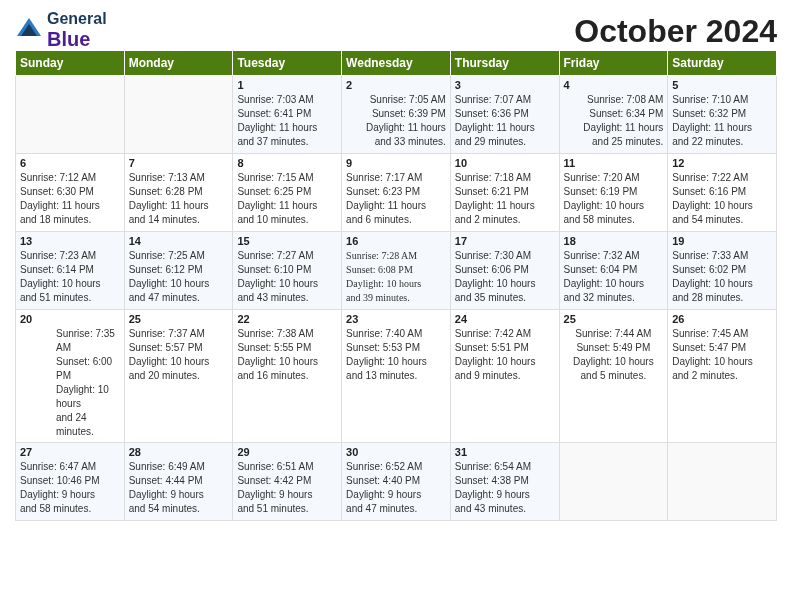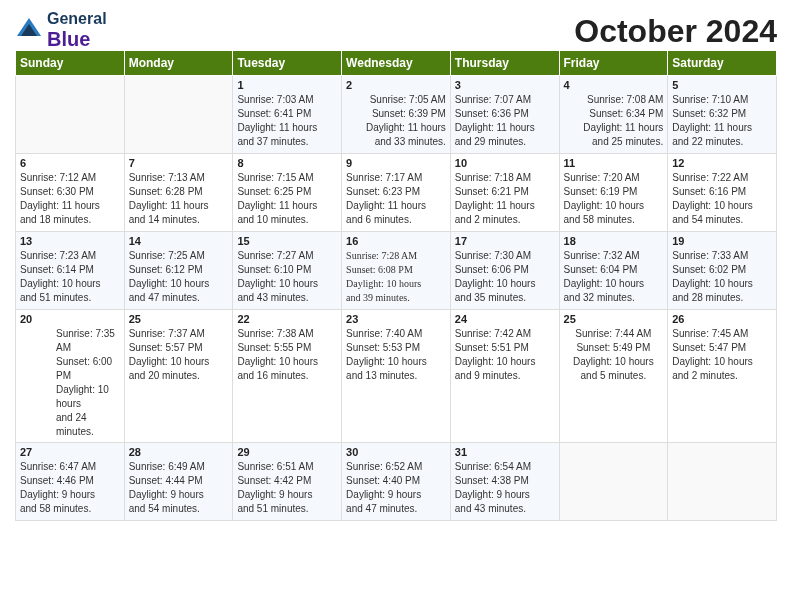--- a/index.html
+++ b/index.html
@@ -306,21 +306,21 @@
           <div class="day-detail" style="white-space: pre-line;">Sunrise: 7:45 AM
 Sunset: 5:47 PM
 Daylight: 10 hours
 and 2 minutes.</div>
         </td>
       </tr>
       <tr>
         <td>
           <span class="day-num">27</span>
           <div class="day-detail" style="white-space: pre-line;">Sunrise: 6:47 AM
-Sunset: 4:46 PM
+Sunset: 10:46 PM
 Daylight: 9 hours
 and 58 minutes.</div>
         </td>
         <td>
           <span class="day-num">28</span>
           <div class="day-detail" style="white-space: pre-line;">Sunrise: 6:49 AM
 Sunset: 4:44 PM
 Daylight: 9 hours
 and 54 minutes.</div>
         </td>

